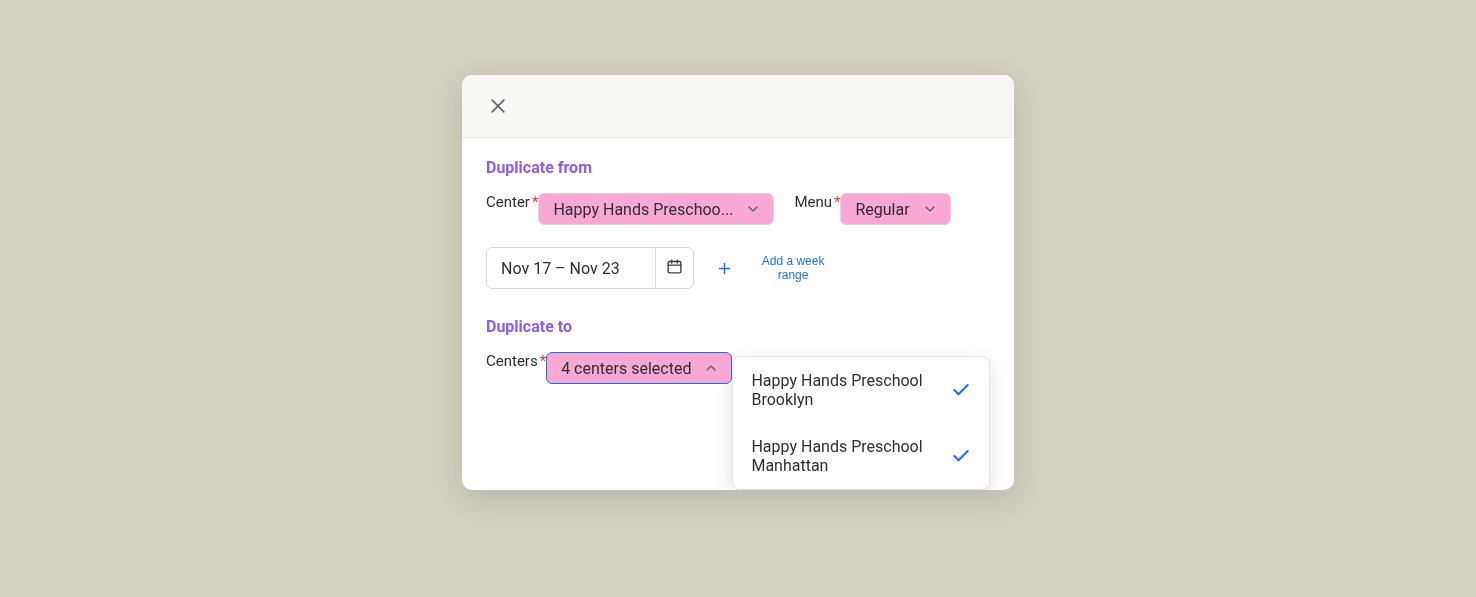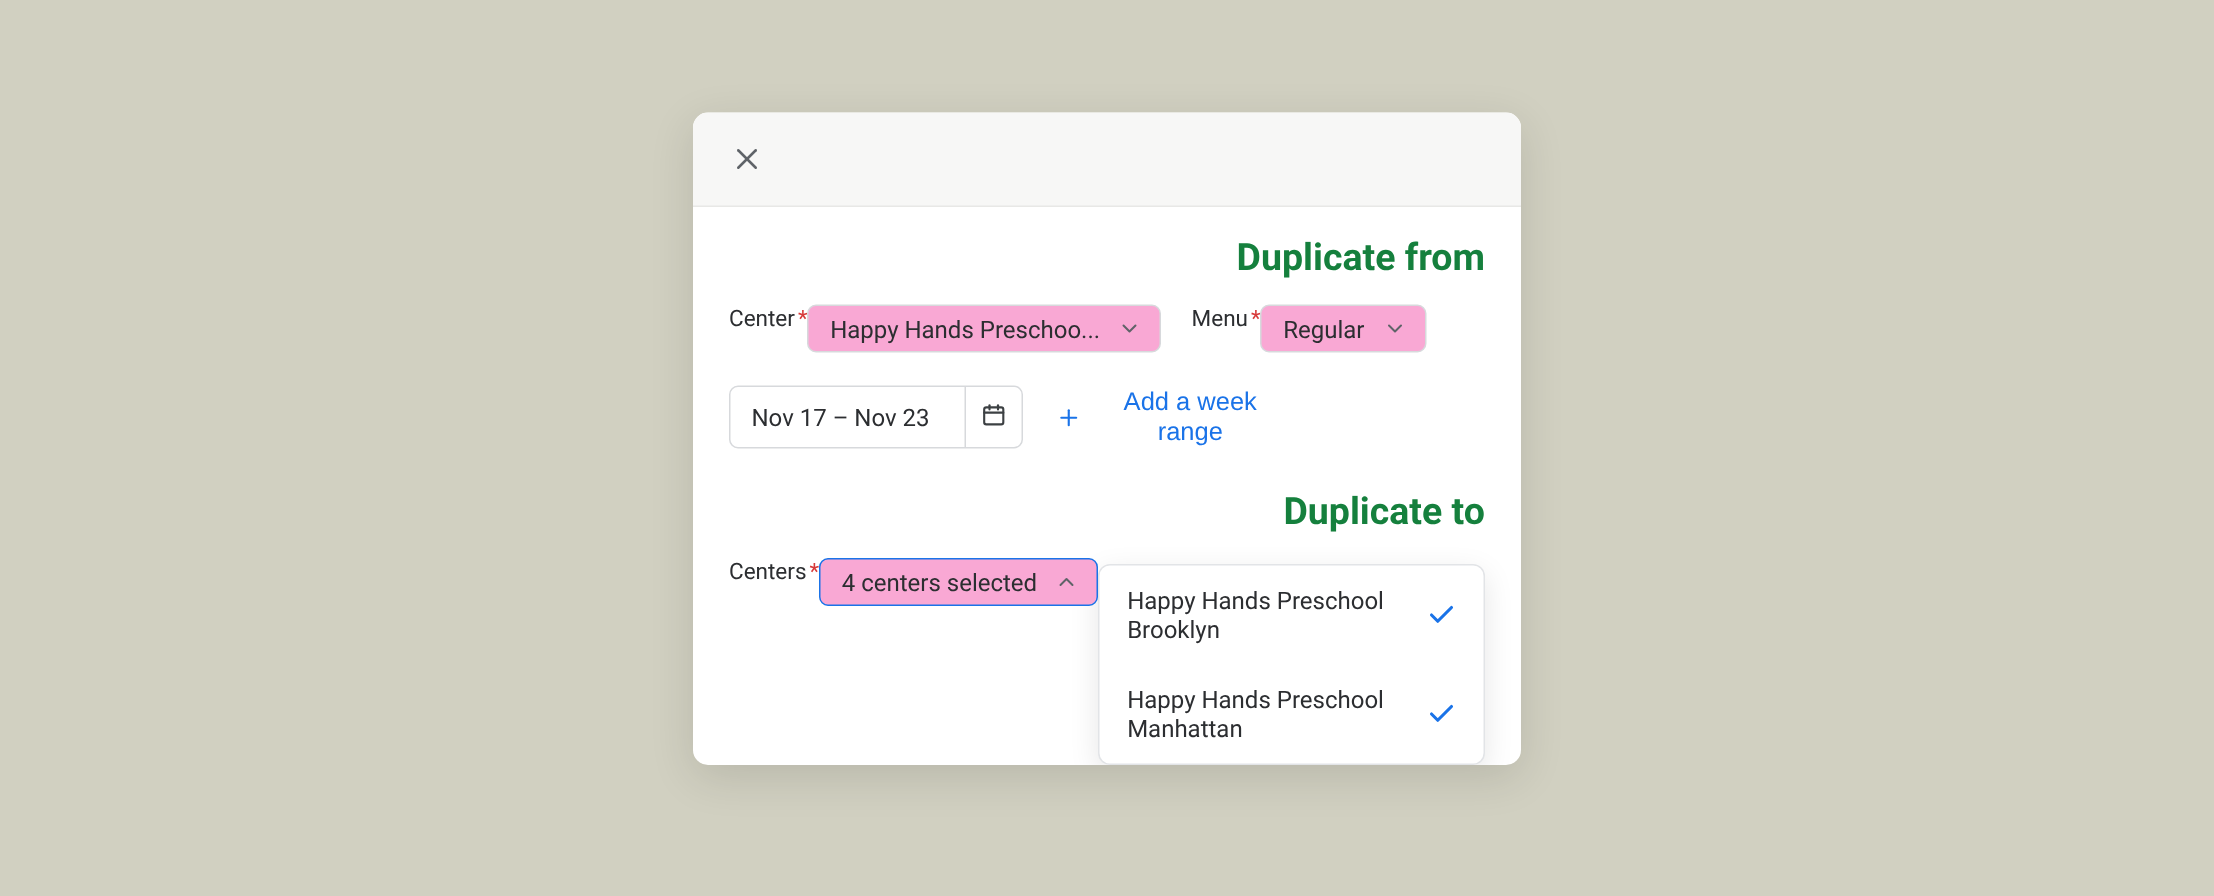--- a/index.html
+++ b/index.html
@@ -41,25 +41,24 @@
     justify-content: center;
     color: #5f6368;
     cursor: pointer;
     background: none;
     border: none;
   }
   .modal-body {
     padding: 20px 24px 0 24px;
   }
   .section-heading {
-    font-size: 25px;
+    font-size: 16px;
     font-weight: 700;
     margin-bottom: 16px;
-    color: #15803d;
-    text-align: right;
+    color: #8b5cf6;
   }
   .row {
     display: flex;
     gap: 20px;
     margin-bottom: 22px;
   }
   .field {
     flex: 1;
     display: flex;
     flex-direction: row;
@@ -130,21 +129,21 @@
     align-items: center;
     justify-content: center;
     color: #3c4043;
     cursor: pointer;
   }
   .link-btn {
     display: flex;
     align-items: center;
     gap: 24px;
     color: #1a73e8;
-    font-size: 17px;
+    font-size: 12px;
     font-weight: 500;
     cursor: pointer;
     background: none;
     border: none;
   }
   .plus {
     display: flex;
   }
   .dropdown-panel {
     margin-top: 4px;

